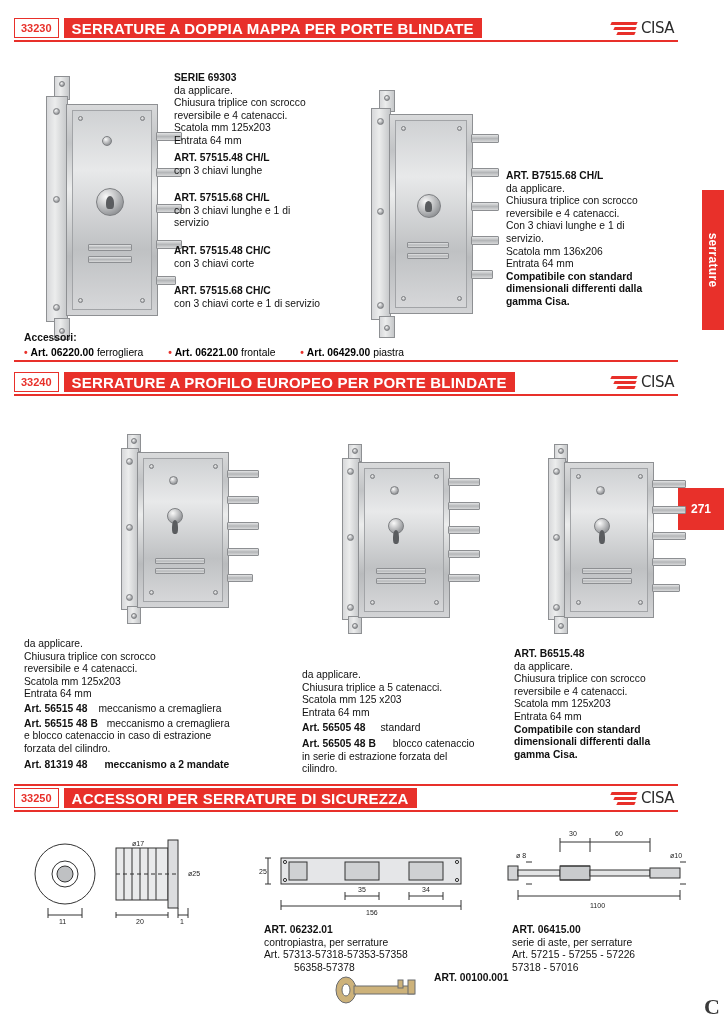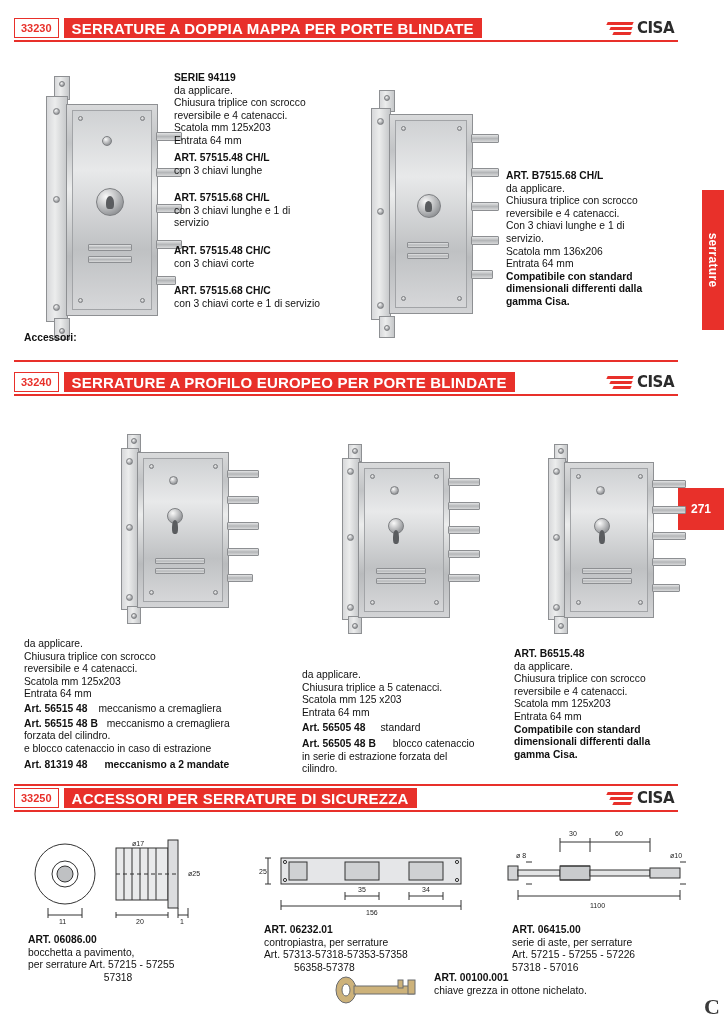--- a/index.html
+++ b/index.html
@@ -115,21 +115,21 @@
     left: 0;
     height: 3px;
     background: #e8302a;
     transform: skewX(-25deg);
   }
   .brand-mark i:nth-child(1){ top: 0; width: 26px;}
   .brand-mark i:nth-child(2){ top: 5px; width: 22px; left:3px;}
   .brand-mark i:nth-child(3){ top: 10px; width: 18px; left:6px;}
   .brand-name {
     font-size: 15px;
-    font-weight: bold;
+    font-weight: normal;
     color: #2b2b2b;
     font-family: "DejaVu Sans", sans-serif;
     letter-spacing: -.5px;
   }
   .rule {
     height: 2px;
     background: #e8302a;
     width: 100%;
   }
 
@@ -255,21 +255,21 @@
         <div class="bolt" style="left:56px; top:180px; width:44px; height:7px;"></div>
 
         <div class="bolt" style="left:124px; top:56px; width:26px; height:9px;"></div>
         <div class="bolt" style="left:124px; top:92px; width:26px; height:9px;"></div>
         <div class="bolt" style="left:124px; top:128px; width:26px; height:9px;"></div>
         <div class="bolt" style="left:124px; top:164px; width:26px; height:9px;"></div>
         <div class="bolt" style="left:124px; top:200px; width:20px; height:9px;"></div>
       </div>
 
       <div class="txt" style="left:160px; top:30px; width:150px;">
-        <div class="bold">SERIE 94119</div>
+        <div class="bold">SERIE 69303</div>
         <div>da applicare.</div>
         <div>Chiusura triplice con scrocco</div>
         <div>reversibile e 4 catenacci.</div>
         <div>Scatola mm 125x203</div>
         <div>Entrata 64 mm</div>
       </div>
 
       <div class="txt" style="left:160px; top:110px; width:160px;">
         <div class="bold">ART. 57515.48 CH/L</div>
         <div>con 3 chiavi lunghe</div>
@@ -325,20 +325,31 @@
         <div>Con 3 chiavi lunghe e 1 di</div>
         <div>servizio.</div>
         <div>Scatola mm 136x206</div>
         <div>Entrata 64 mm</div>
         <div class="bold">Compatibile con standard</div>
         <div class="bold">dimensionali differenti dalla</div>
         <div class="bold">gamma Cisa.</div>
       </div>
 
       <div class="txt bold" style="left:10px; top:290px;">Accessori:</div>
+      <div class="accessori-line" style="left:10px; top:305px; width:650px;">
+        <span class="dot">•</span>
+        <span class="bold">Art. 06220.00</span>
+        <span>ferrogliera</span>
+        <span style="margin-left:22px;" class="dot">•</span>
+        <span class="bold">Art. 06221.00</span>
+        <span>frontale</span>
+        <span style="margin-left:22px;" class="dot">•</span>
+        <span class="bold">Art. 06429.00</span>
+        <span>piastra</span>
+      </div>
     </div>
     <div class="rule" style="position:absolute; top:342px;"></div>
   </div>
 
   <div class="section" style="top:372px;">
     <div class="sec-head">
       <div class="sec-code">33240</div>
       <div class="sec-title">SERRATURE A PROFILO EUROPEO PER PORTE BLINDATE</div>
       <div class="brand">
         <div class="brand-mark">
@@ -448,22 +459,22 @@
         <div>Scatola mm 125x203</div>
         <div>Entrata 64 mm</div>
         <div style="margin-top:2px;">
           <span class="bold">Art. 56515 48</span>
           <span style="margin-left:8px;">meccanismo a cremagliera</span>
         </div>
         <div style="margin-top:2px;">
           <span class="bold">Art. 56515 48 B</span>
           <span style="margin-left:6px;">meccanismo a cremagliera</span>
         </div>
+        <div>e blocco catenaccio in caso di estrazione</div>
         <div>forzata del cilindro.</div>
-        <div>e blocco catenaccio in caso di estrazione</div>
         <div style="margin-top:4px;">
           <span class="bold">Art. 81319 48</span>
           <span style="margin-left:14px;font-weight:bold;">meccanismo a 2 mandate</span>
         </div>
       </div>
 
       <div class="txt" style="left:288px; top:273px; width:215px;">
         <div>da applicare.</div>
         <div>Chiusura triplice a 5 catenacci.</div>
         <div>Scatola mm 125 x203</div>
@@ -538,26 +549,20 @@
           </g>
           <g font-family="Liberation Sans, sans-serif" font-size="7" fill="#222">
             <text x="104" y="12">ø17</text>
             <text x="160" y="42">ø25</text>
             <text x="31" y="90">11</text>
             <text x="108" y="90">20</text>
             <text x="152" y="90">1</text>
           </g>
         </svg>
       </div>
-      <div class="txt" style="left:14px; top:122px; width:215px;">
-        <div class="bold">ART. 06086.00</div>
-        <div>bocchetta a pavimento,</div>
-        <div>per serrature Art. 57215 - 57255</div>
-        <div style="text-align:center; width:180px;">57318</div>
-      </div>
 
       <div class="tech" style="left:245px; top:24px;">
         <svg width="215" height="80" viewBox="0 0 215 80">
           <g fill="none" stroke="#333" stroke-width="1">
             <rect x="22" y="22" width="180" height="26" fill="#e5e6e8"></rect>
             <rect x="30" y="26" width="18" height="18" fill="#cfd1d3"></rect>
             <rect x="86" y="26" width="34" height="18" fill="#cfd1d3"></rect>
             <rect x="150" y="26" width="34" height="18" fill="#cfd1d3"></rect>
             <circle cx="26" cy="26" r="1.6"></circle>
             <circle cx="198" cy="26" r="1.6"></circle>
@@ -635,18 +640,17 @@
             <ellipse cx="12" cy="20" rx="10" ry="13"></ellipse>
             <rect x="20" y="16" width="60" height="8"></rect>
             <rect x="74" y="10" width="7" height="14"></rect>
             <rect x="64" y="10" width="5" height="8"></rect>
           </g>
           <ellipse cx="12" cy="20" rx="4" ry="6" fill="#ffffff" stroke="#6a6c6f" stroke-width="1"></ellipse>
         </svg>
       </div>
       <div class="txt" style="left:420px; top:160px; width:250px;">
         <div class="bold">ART. 00100.001</div>
-        <div>chiave grezza in ottone nichelato.</div>
       </div>
     </div>
   </div>
 
 </div>
 
 </body></html>

